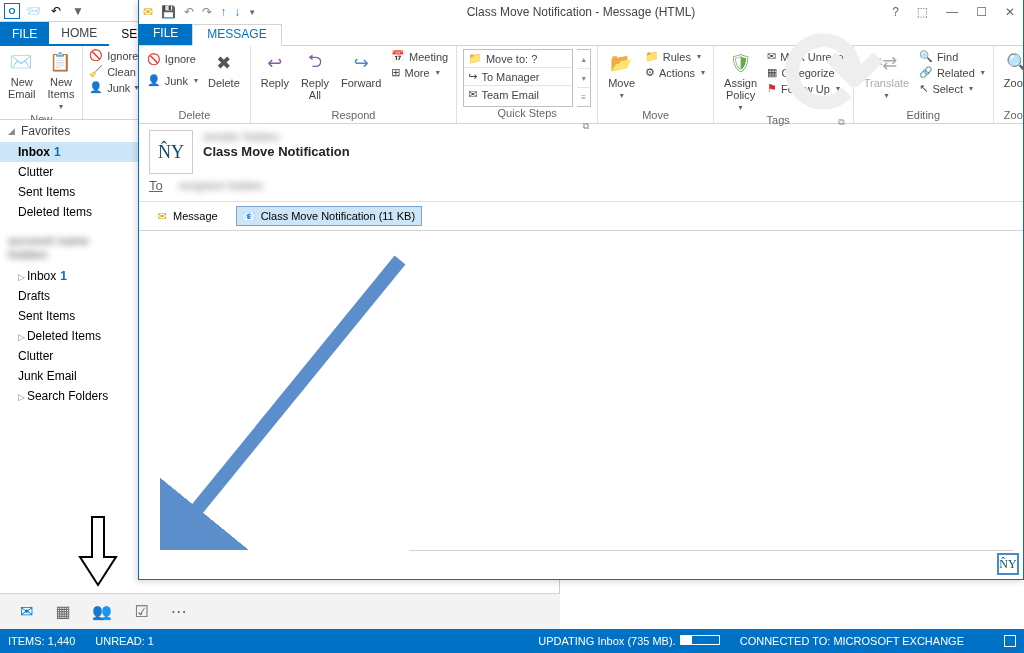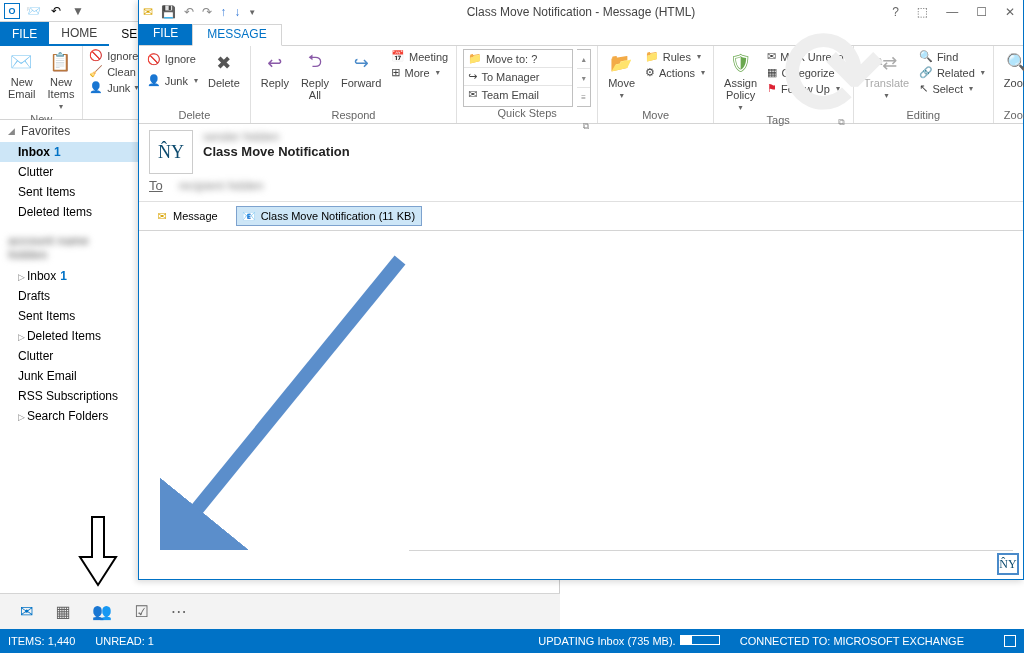--- a/index.html
+++ b/index.html
@@ -159,21 +159,20 @@
     <div class="nav-item">Sent Items</div>
     <div class="nav-item">Deleted Items</div>
     <div class="nav-sep"></div>
     <div class="blurred">account name hidden</div>
     <div class="nav-item"><span class="expand">▷</span><span>Inbox</span><span class="nav-count">1</span></div>
     <div class="nav-item">Drafts</div>
     <div class="nav-item">Sent Items</div>
     <div class="nav-item"><span class="expand">▷</span><span>Deleted Items</span></div>
     <div class="nav-item">Clutter</div>
     <div class="nav-item">Junk Email</div>
-    <div class="nav-item">RSS Subscriptions</div>
     <div class="nav-item"><span class="expand">▷</span><span>Search Folders</span></div>
   </div>
 </div>
 
 <div class="bottom-nav">
   <span class="bn active">✉</span>
   <span class="bn">▦</span>
   <span class="bn">👥</span>
   <span class="bn">☑</span>
   <span class="bn">⋯</span>

